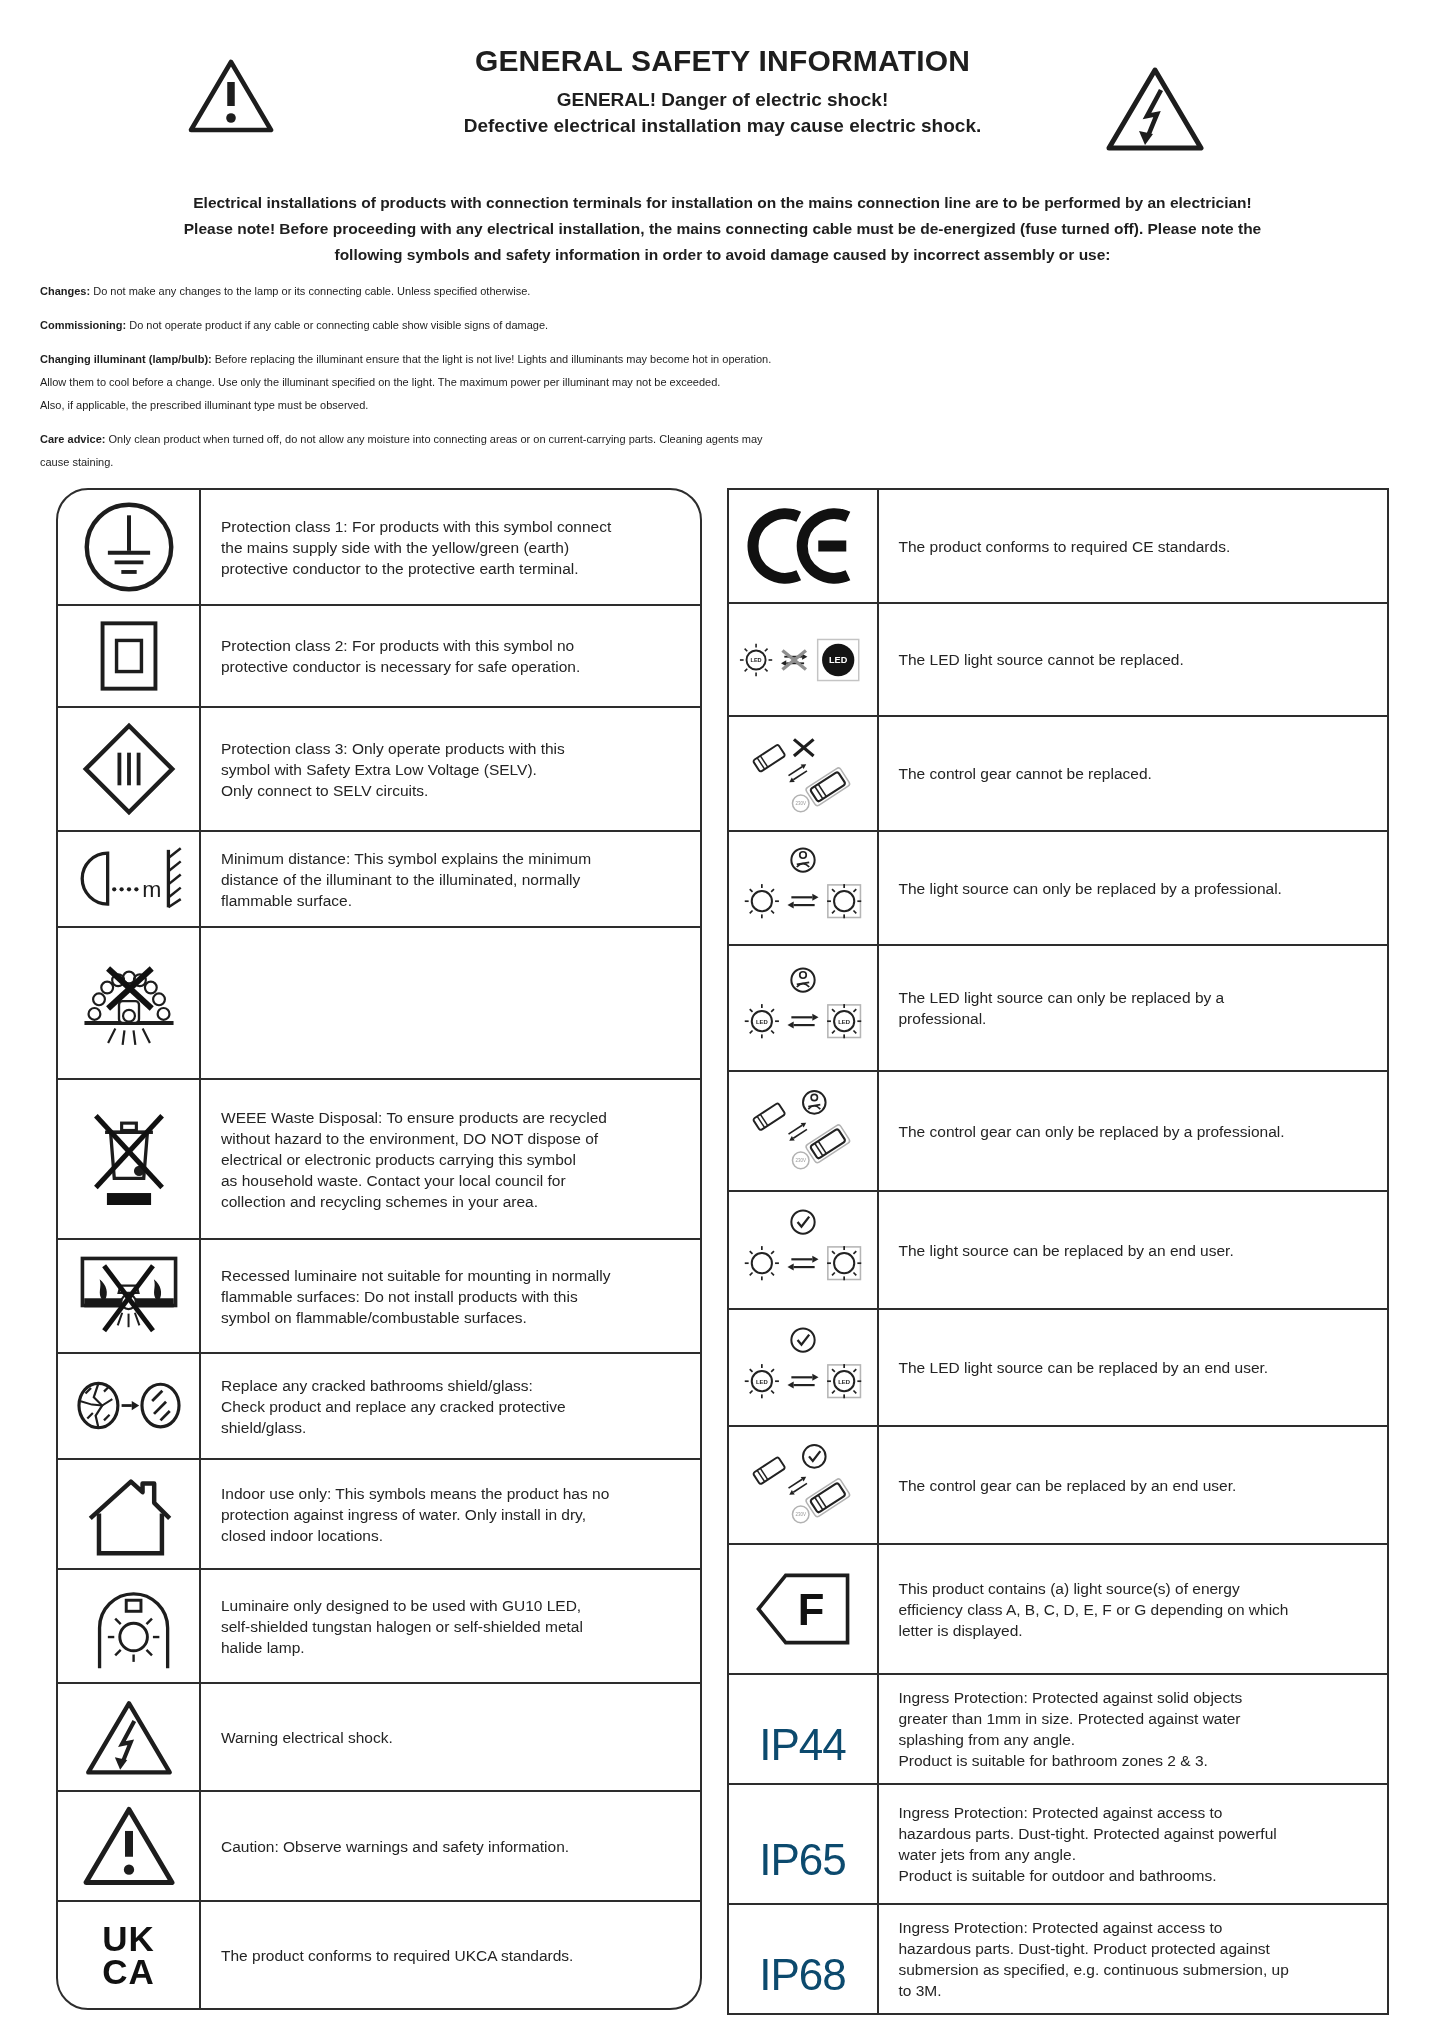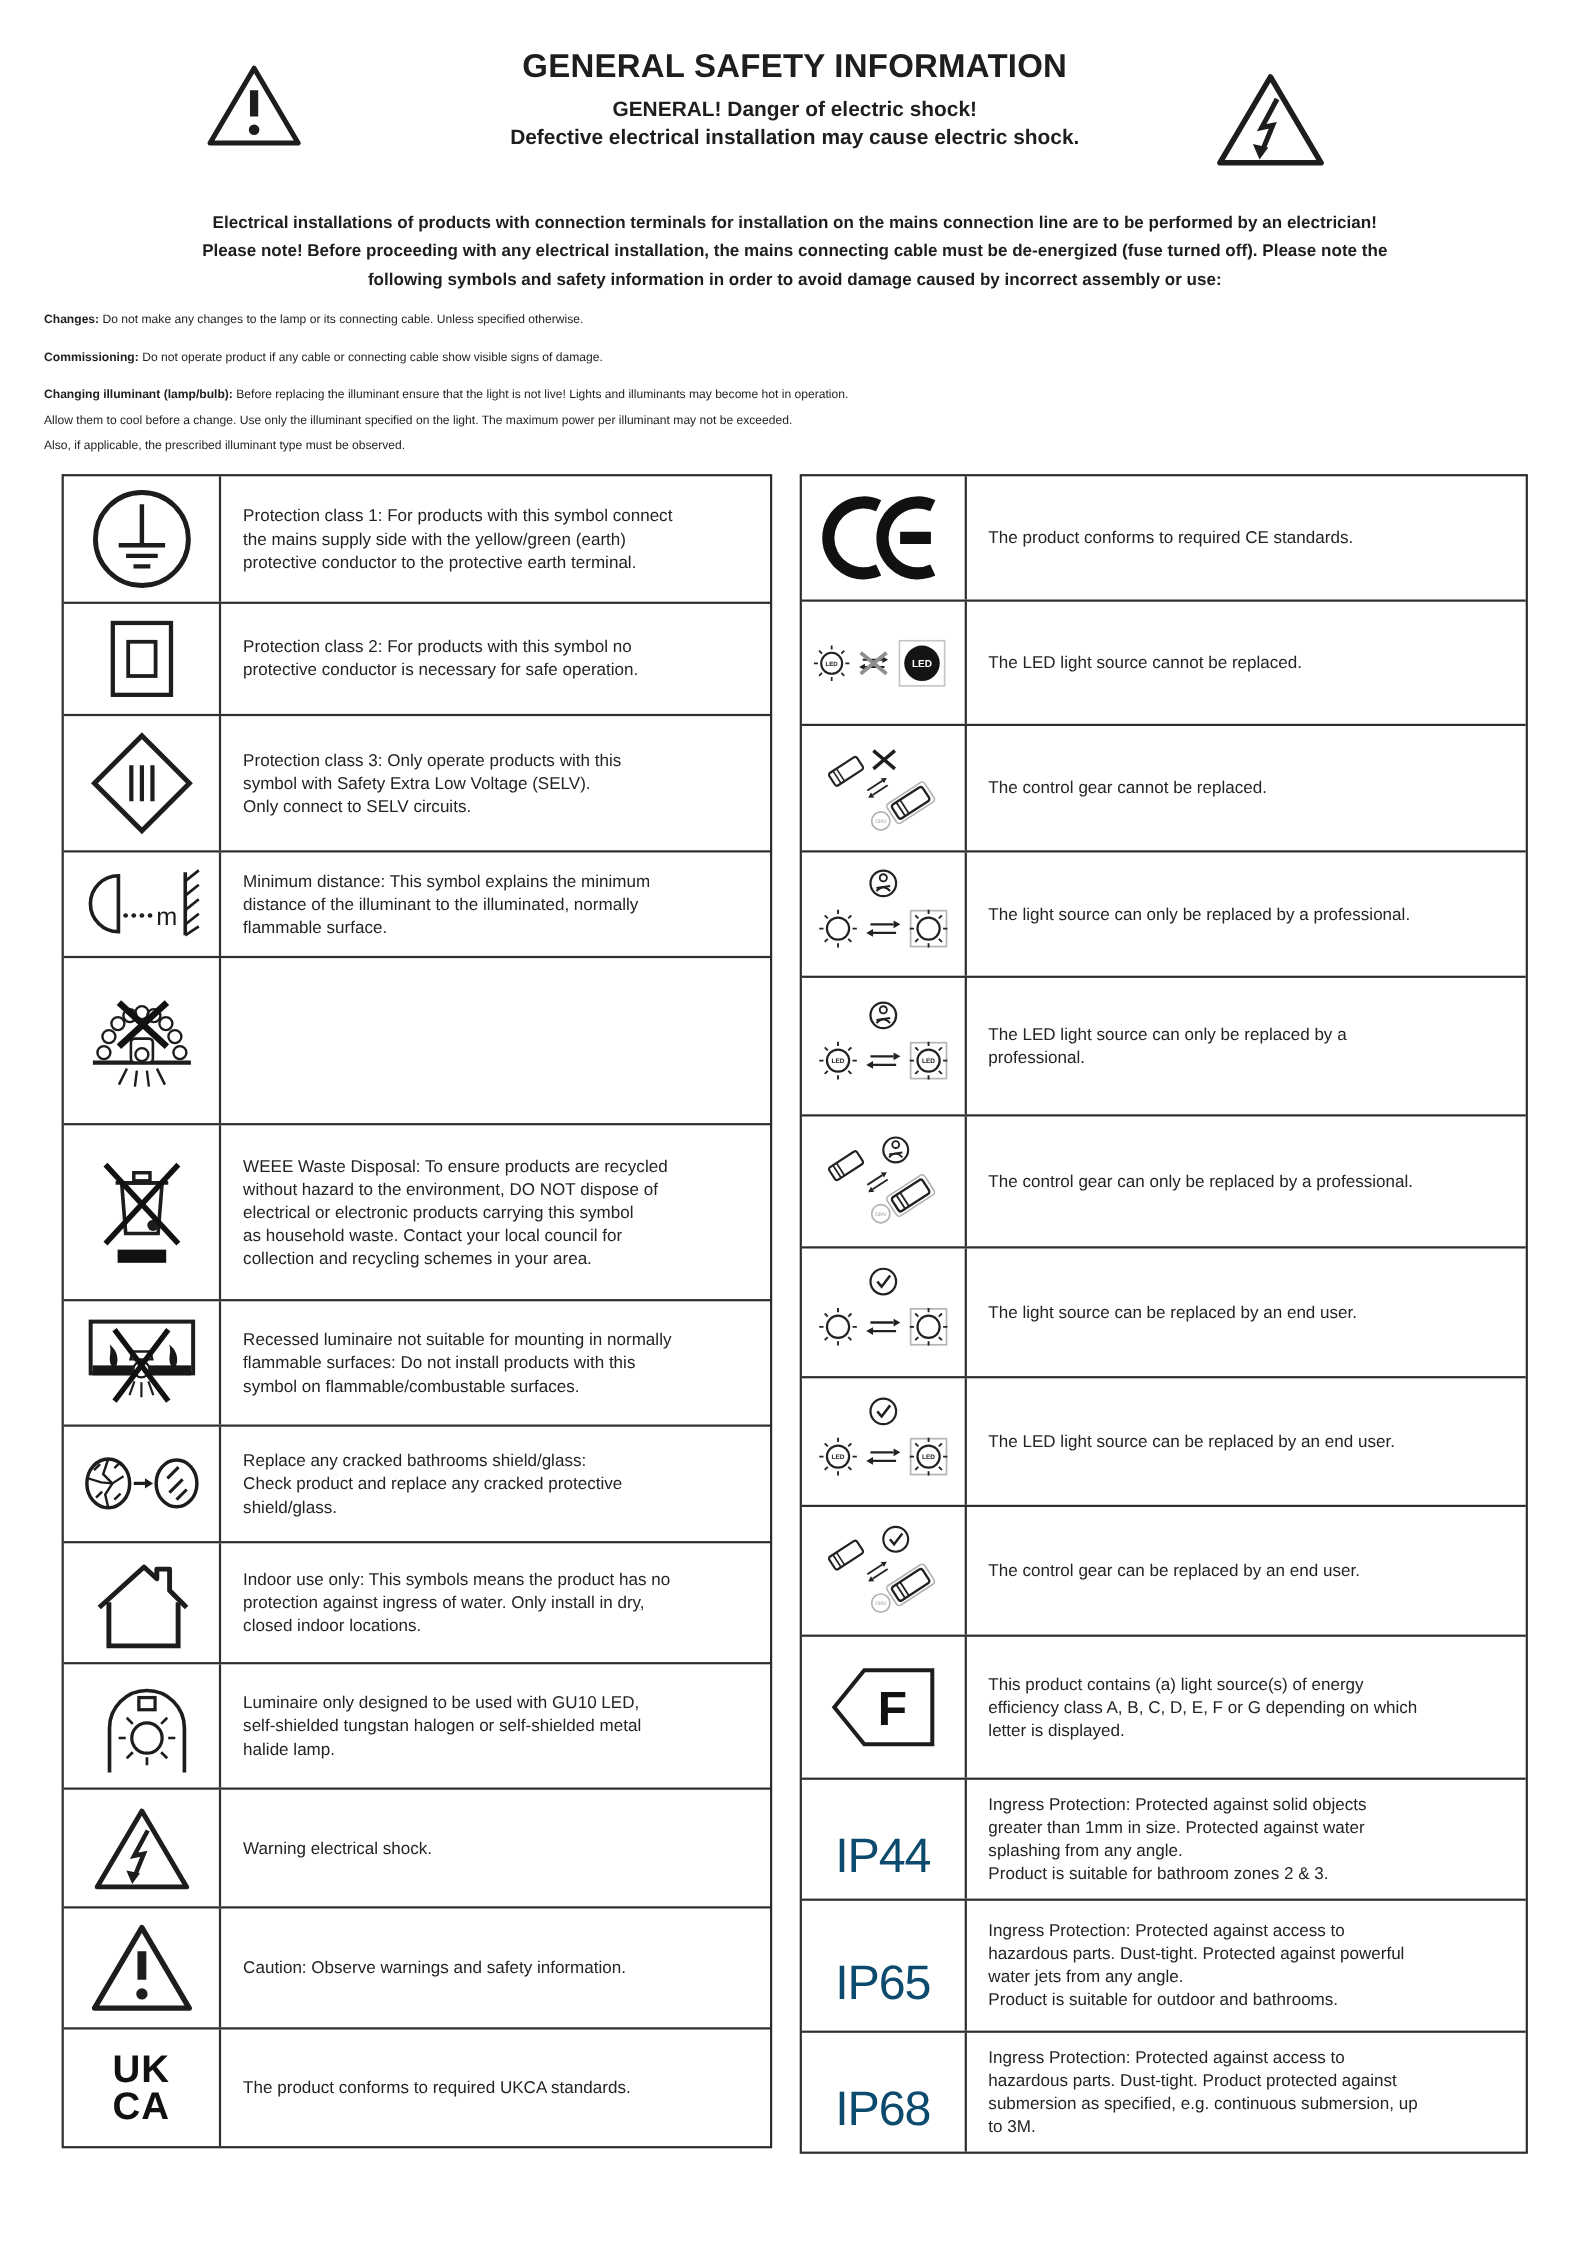--- a/index.html
+++ b/index.html
@@ -16,21 +16,21 @@
   .h-sub{font-size:19px;line-height:26px;font-weight:700;text-align:center;}
   .h-sub.first{margin-top:9px;}
   
   .intro{margin:50px 40px 0 40px;font-size:15.5px;line-height:26px;font-weight:700;text-align:center;}
   .notes{margin:12px 40px 0 40px;}
   .note{font-size:11px;line-height:23px;margin:0 0 11px 0;}
   .note b{font-weight:700;}
   
   .tables{display:flex;margin:14px 56px 0 56px;gap:25px;align-items:flex-start;}
   .stable{border:2px solid #2d2d2d;box-sizing:border-box;}
-  .stable.left{width:646px;}
+  .stable.left{width:646px;border-radius:32px;}
   .stable.right{width:663px;}
   .trow{display:flex;box-sizing:border-box;}
   .trow + .trow{border-top:2px solid #2d2d2d;}
   .sym{flex:none;display:flex;align-items:center;justify-content:center;box-sizing:border-box;
        border-right:2px solid #2d2d2d;padding:8px;}
   .stable.left .sym{width:143px;}
   .stable.right .sym{width:150px;}
   .txt{flex:1;display:flex;align-items:center;box-sizing:border-box;
        padding:12px 14px 12px 20px;font-size:15.5px;line-height:21px;color:#242424;}
   .ukca{font-weight:800;font-size:35px;line-height:33px;letter-spacing:1px;color:#111;text-align:left;}
@@ -124,20 +124,22 @@
 <div class="intro pre">Electrical installations of products with connection terminals for installation on the mains connection line are to be performed by an electrician!
 Please note! Before proceeding with any electrical installation, the mains connecting cable must be de-energized (fuse turned off). Please note the
 following symbols and safety information in order to avoid damage caused by incorrect assembly or use:</div>
 
 <div class="notes">
   <p class="note"><b>Changes:</b> <span class="pre">Do not make any changes to the lamp or its connecting cable. Unless specified otherwise.</span></p>
   <p class="note"><b>Commissioning:</b> <span class="pre">Do not operate product if any cable or connecting cable show visible signs of damage.</span></p>
   <p class="note"><b>Changing illuminant (lamp/bulb):</b> <span class="pre">Before replacing the illuminant ensure that the light is not live! Lights and illuminants may become hot in operation.
 Allow them to cool before a change. Use only the illuminant specified on the light. The maximum power per illuminant may not be exceeded.
 Also, if applicable, the prescribed illuminant type must be observed.</span></p>
+  <p class="note"><b>Care advice:</b> <span class="pre">Only clean product when turned off, do not allow any moisture into connecting areas or on current-carrying parts. Cleaning agents may
+cause staining.</span></p>
 </div>
 
 <div class="tables">
 
   <div class="stable left">
 
     <div class="trow" style="min-height:114px">
       <div class="sym">
         <svg width="96" height="96" viewBox="0 0 100 100">
           <circle cx="50" cy="50" r="44" fill="none" stroke="#1d1d1d" stroke-width="4.6"></circle>

